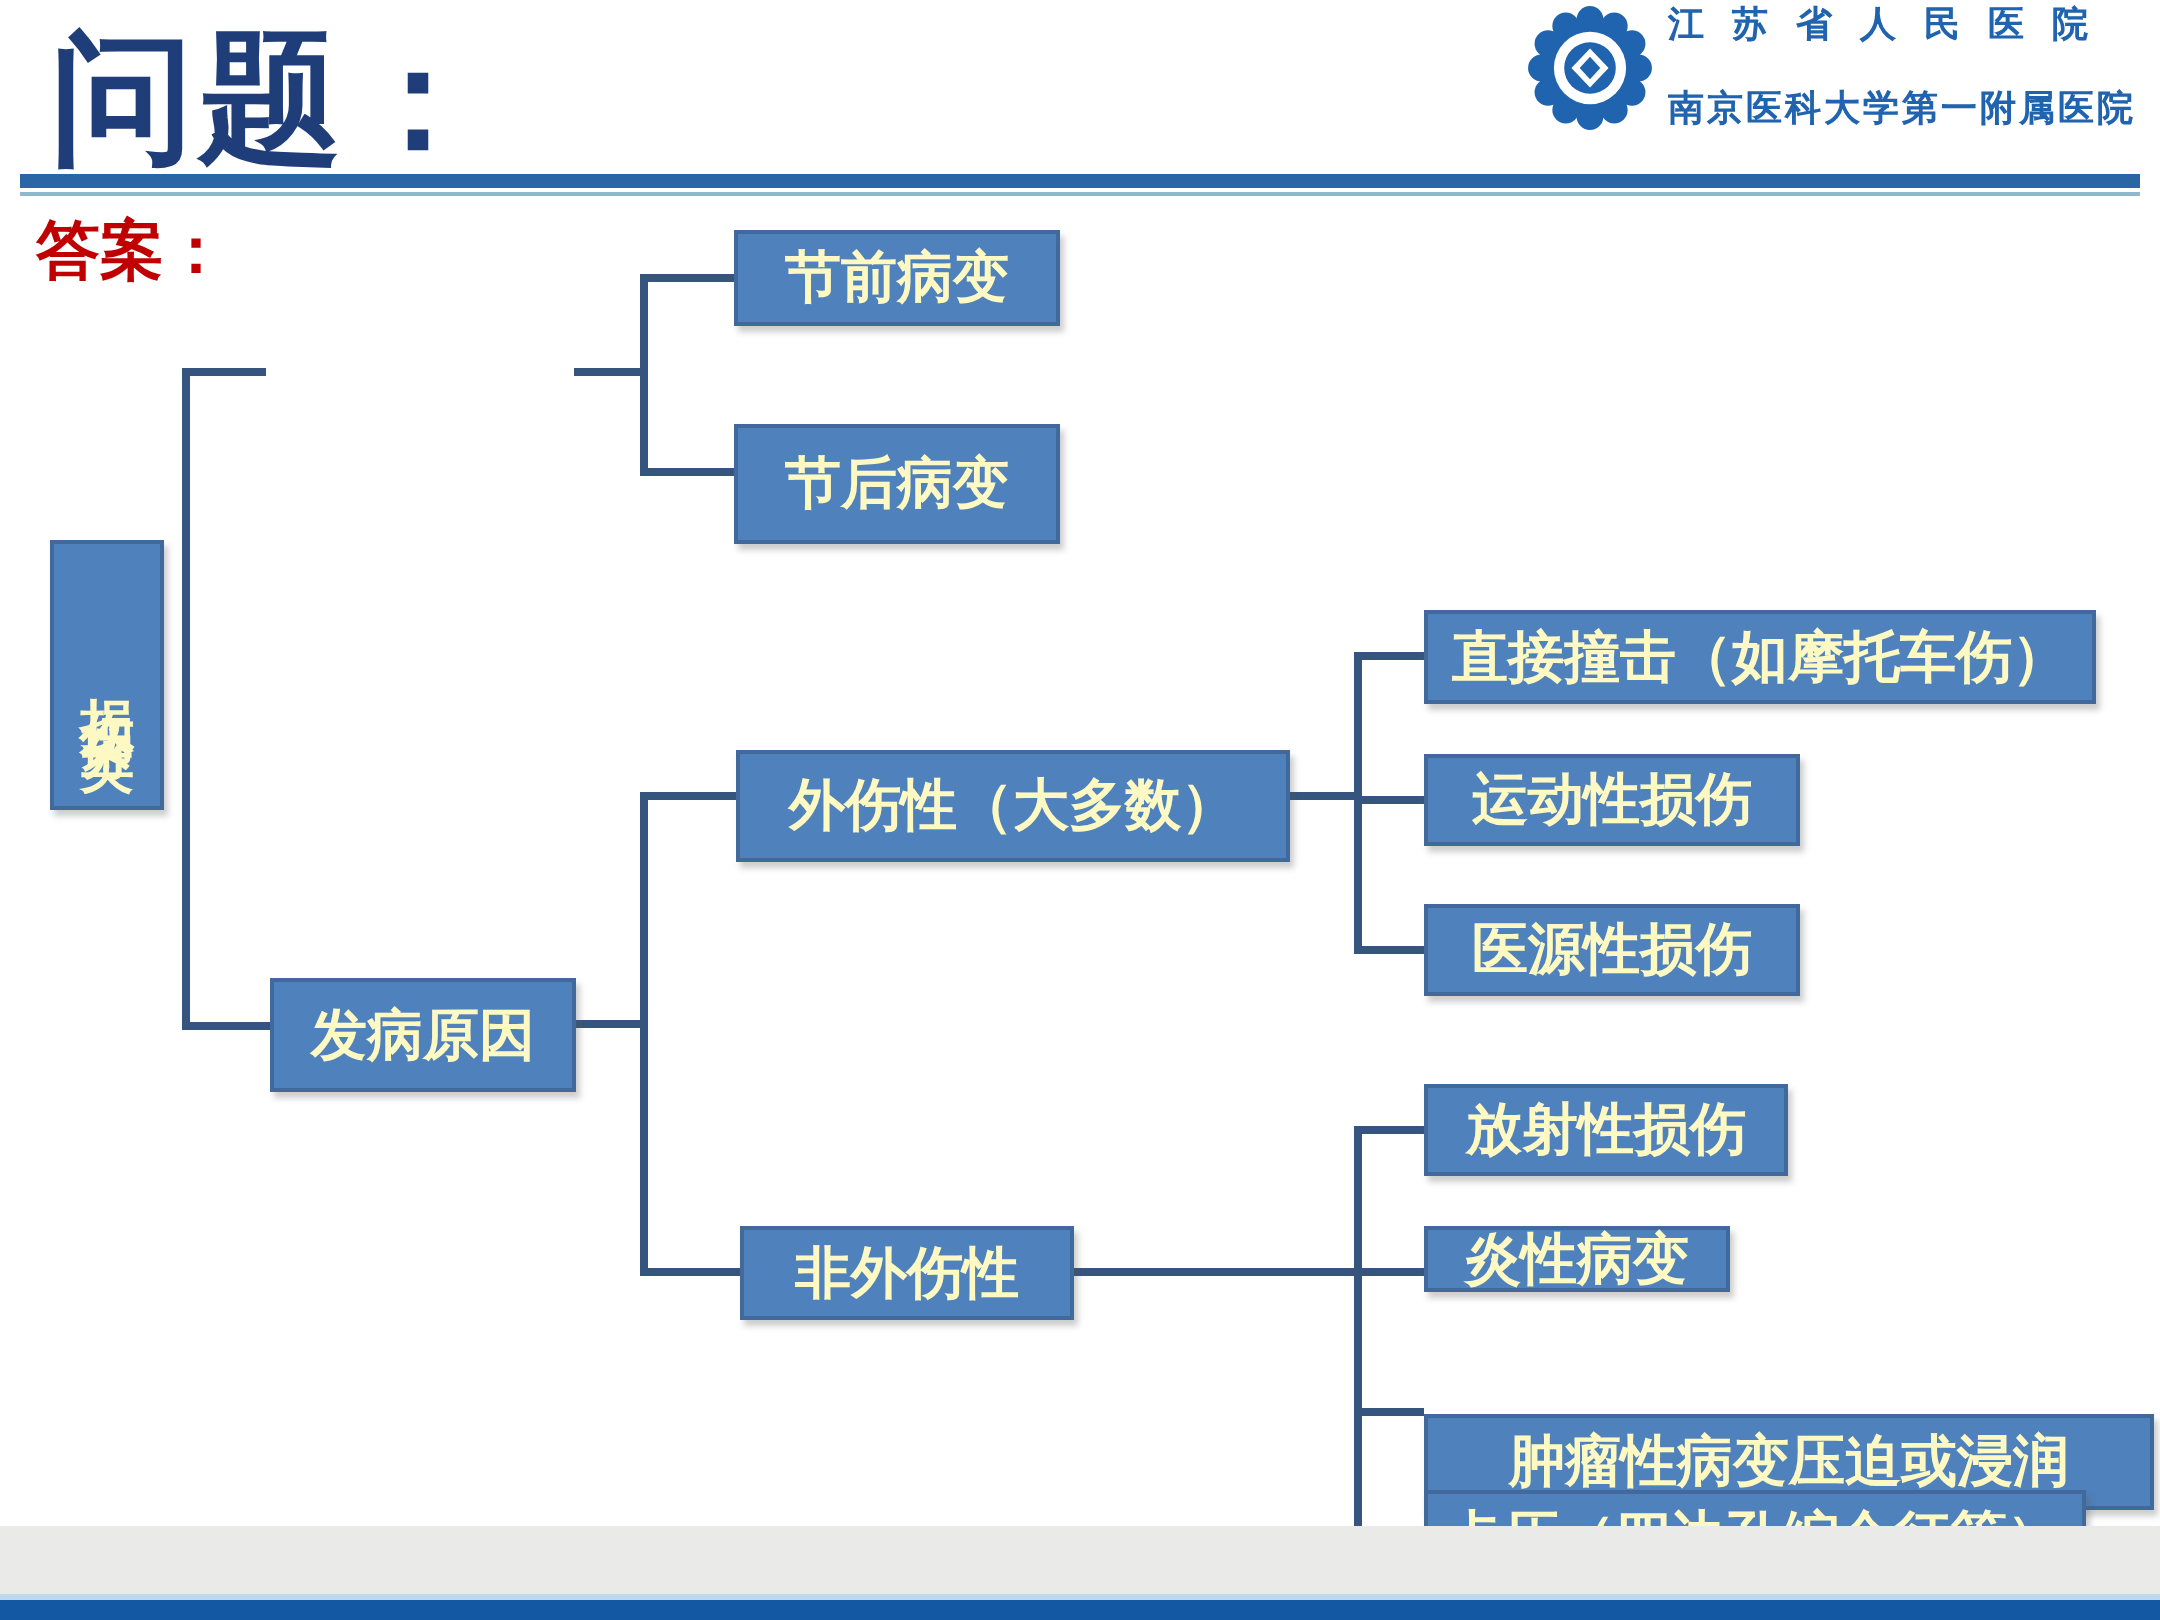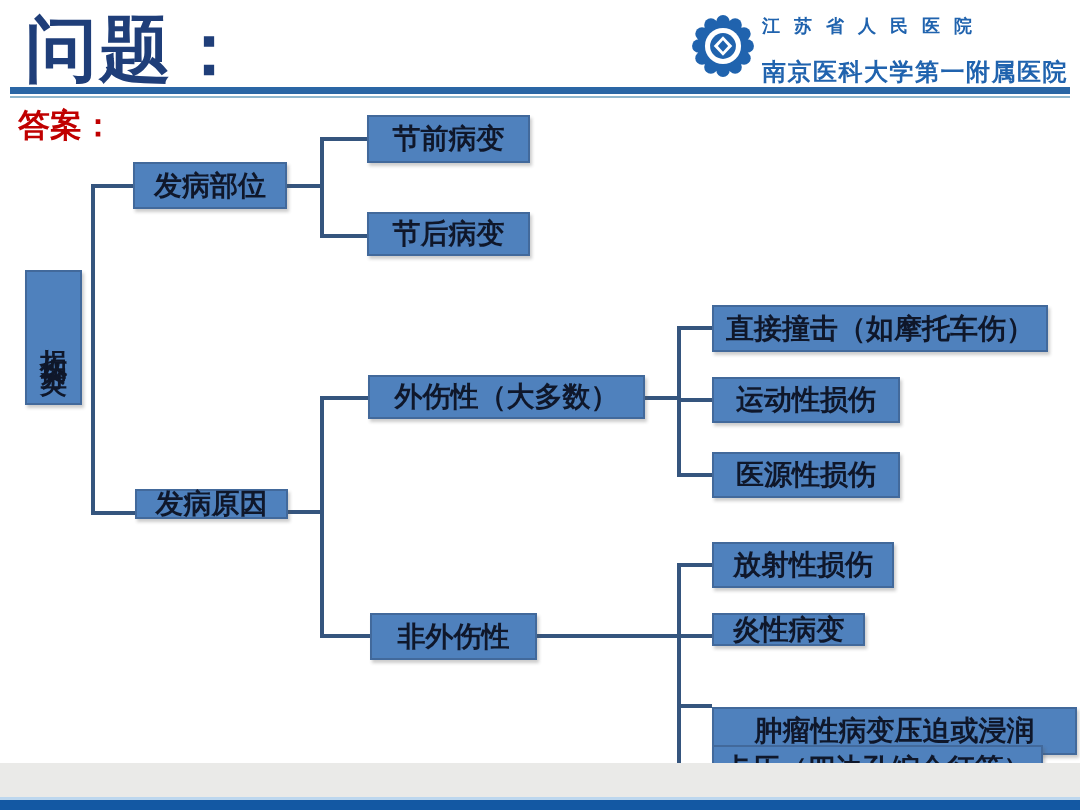--- a/index.html
+++ b/index.html
@@ -10,36 +10,36 @@
   
   .title{
     position:absolute;left:25px;top:2px;
     font-size:72px;font-weight:bold;color:var(--title_color,#1F3E79);
     letter-spacing:2px;
   }
   .divider{position:absolute;left:10px;top:87px;width:1060px;}
   .divider .thick{height:7px;background:var(--divider_color,#2A66A5);}
   .divider .gap{height:2px;background:#fff;}
   .divider .thin{height:2px;background:#8FB7CE;}
-  .logo-block{position:absolute;right:12px;top:14px;display:flex;align-items:flex-start;}
+  .logo-block{position:absolute;right:12px;top:0;display:flex;align-items:flex-end;}
   .logo-text{color:var(--logo_color,#2063AE);font-family:"Liberation Serif","DejaVu Serif",serif;font-weight:bold;margin-left:8px;}
   .logo-text .l1{font-size:18px;letter-spacing:14px;white-space:nowrap;}
-  .logo-text .l2{font-size:24px;letter-spacing:1.5px;white-space:nowrap;margin-top:18px;}
+  .logo-text .l2{font-size:18px;letter-spacing:1.5px;white-space:nowrap;margin-top:18px;}
   
   .answer{
     position:absolute;left:18px;top:104px;
     font-size:32px;font-weight:bold;color:var(--answer_color,#C00000);
   }
   
   .node{
     position:absolute;box-sizing:border-box;
     background:var(--node_fill,#4F81BD);
     border:2px solid #42699B;
     box-shadow:2px 3px 3px rgba(90,90,90,.30);
-    color:#0f172a;font-weight:bold;font-size:28px;
+    color:#fef9c3;font-weight:bold;font-size:28px;
     display:flex;align-items:center;justify-content:center;
     white-space:nowrap;padding:0 6px;
   }
   .node.vertical{
     writing-mode:vertical-rl;letter-spacing:7px;font-size:27px;
     padding:6px 0 0 0;
   }
   
   .line{position:absolute;background:var(--connector_color,#35557E);}
   
@@ -111,27 +111,26 @@
   <div class="line" style="left:677px;top:473px;width:35px;height:4px;"></div>
 
   <div class="line" style="left:537px;top:634px;width:175px;height:4px;"></div>
   <div class="line" style="left:677px;top:563px;width:4px;height:208px;"></div>
   <div class="line" style="left:677px;top:563px;width:35px;height:4px;"></div>
   <div class="line" style="left:677px;top:704px;width:35px;height:4px;"></div>
   <div class="line" style="left:677px;top:767px;width:35px;height:4px;"></div>
 
   <div class="node vertical" style="left:25px;top:270px;width:57px;height:135px;">损伤分类</div>
 
-  <div class="node" style="left:133px;top:162px;width:154px;height:47px;">发病部位</div>
   <div class="node" style="left:367px;top:115px;width:163px;height:48px;">节前病变</div>
-  <div class="node" style="left:367px;top:212px;width:163px;height:44px;">节后病变</div>
+  <div class="node" style="left:367px;top:212px;width:163px;height:60px;">节后病变</div>
 
-  <div class="node" style="left:135px;top:489px;width:153px;height:30px;">发病原因</div>
+  <div class="node" style="left:135px;top:489px;width:153px;height:57px;">发病原因</div>
 
-  <div class="node" style="left:368px;top:375px;width:277px;height:44px;text-align:center;">外伤性（大多数）</div>
+  <div class="node" style="left:368px;top:375px;width:277px;height:56px;text-align:center;">外伤性（大多数）</div>
   <div class="node" style="left:712px;top:377px;width:188px;height:46px;">运动性损伤</div>
   <div class="node" style="left:712px;top:305px;width:336px;height:47px;">直接撞击（如摩托车伤）</div>
   <div class="node" style="left:712px;top:452px;width:188px;height:46px;">医源性损伤</div>
 
   <div class="node" style="left:370px;top:613px;width:167px;height:47px;">非外伤性</div>
   <div class="node" style="left:712px;top:542px;width:182px;height:46px;">放射性损伤</div>
   <div class="node" style="left:712px;top:613px;width:153px;height:33px;">炎性病变</div>
   <div class="node" style="left:712px;top:707px;width:365px;height:48px;">肿瘤性病变压迫或浸润</div>
   <div class="node" style="left:712px;top:745px;width:331px;height:48px;">卡压（四边孔综合征等）</div>
 

